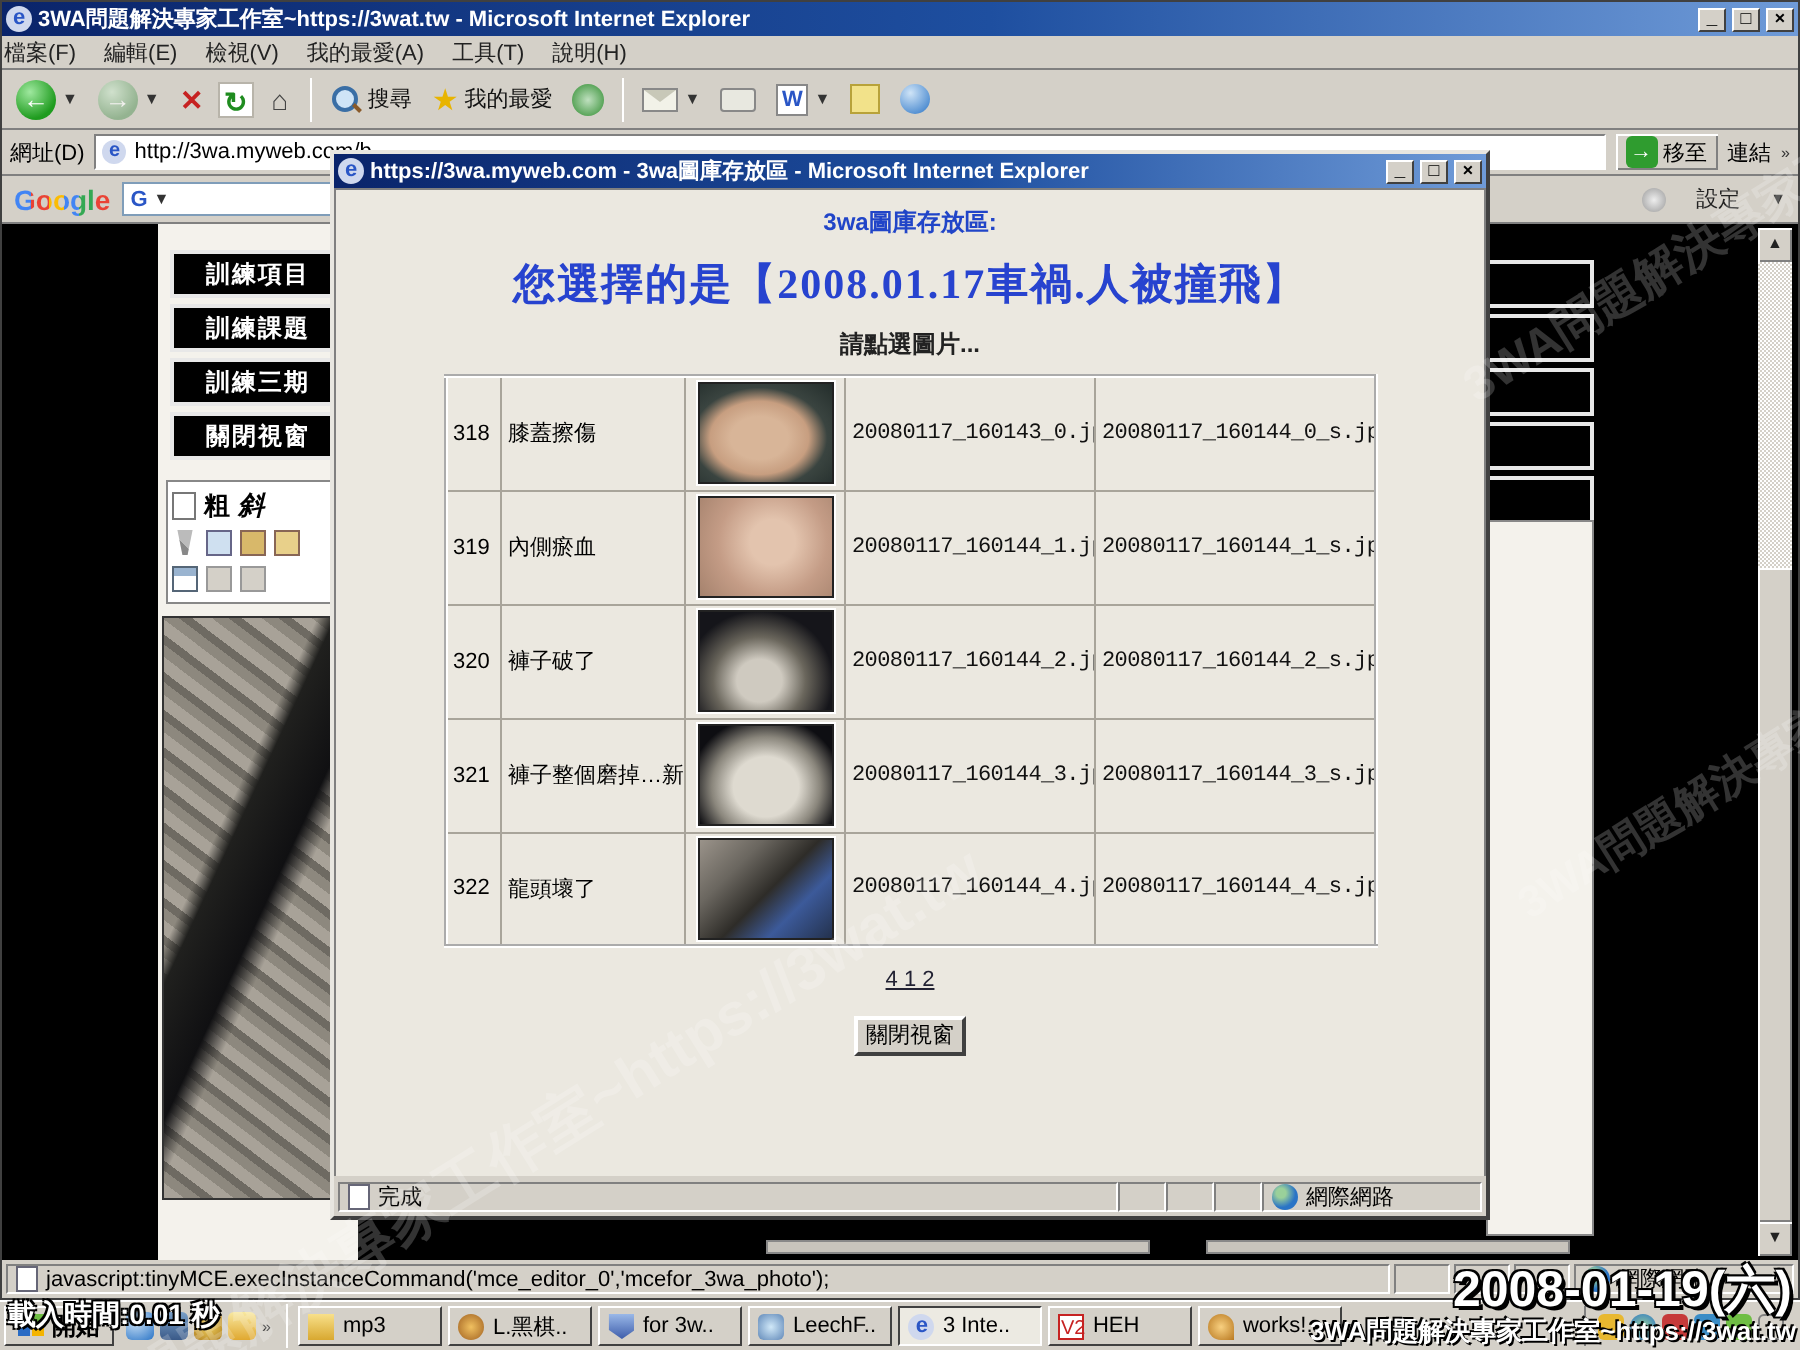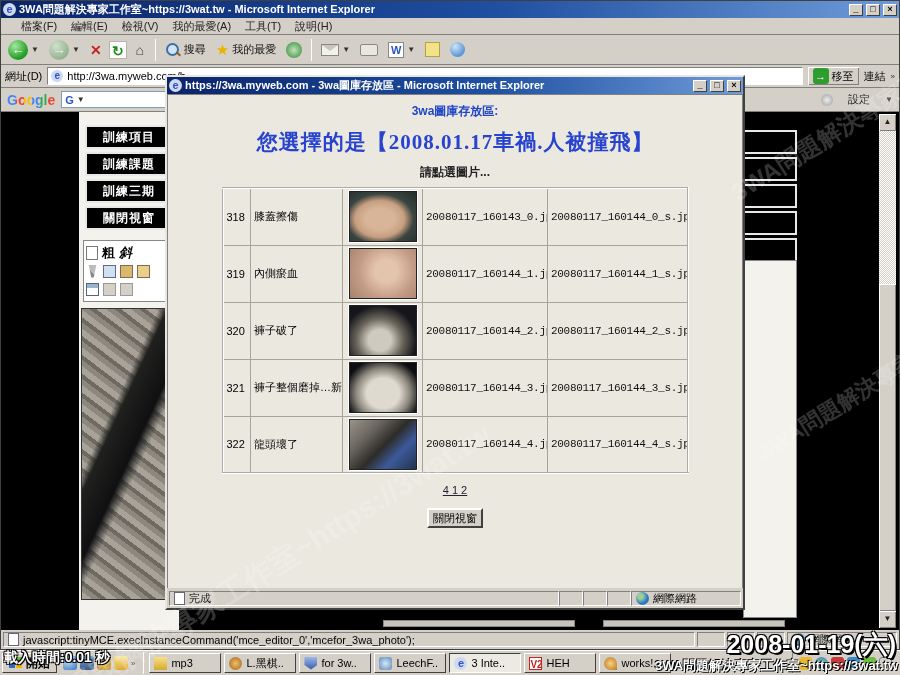--- a/index.html
+++ b/index.html
@@ -15,21 +15,21 @@
               color:#fff; font-weight:bold; display:flex; align-items:center; padding:0 2px; gap:3px; }
   .titlebar .ttext { flex:1; overflow:hidden; white-space:nowrap; font-size:11px; }
   .winbtn { width:14px; height:12px; font-size:9px; line-height:10px; text-align:center; color:#000;
             font-family:"Liberation Mono", monospace; }
   .ie-icon { width:13px; height:13px; border-radius:50%; background:#cfd8ee; color:#2a56c6;
              font-weight:bold; font-size:11px; line-height:13px; text-align:center; }
 
   
   #main-window { position:absolute; left:0; top:0; width:900px; height:650px; background:#d4d0c8;
                  border:1px solid #404040; z-index:1; display:flex; flex-direction:column; }
-  .menubar { height:17px; display:flex; align-items:center; gap:14px; padding:1px 20px; border-bottom:1px solid #808080; }
+  .menubar { height:17px; display:flex; align-items:center; gap:14px; padding:1px 1px; border-bottom:1px solid #808080; }
   .menu-item { color:#222; }
   .toolbar { height:30px; display:flex; align-items:center; gap:4px; padding:0 4px; border-bottom:1px solid #808080; }
   .tbtn { display:flex; align-items:center; gap:3px; padding:2px 3px; }
   .cicon { width:20px; height:20px; border-radius:50%; display:inline-block; text-align:center;
            line-height:20px; color:#fff; font-weight:bold; font-size:13px; }
   .c-back { background:radial-gradient(circle at 35% 30%, #9fe89f, #1f9c1f 70%); }
   .c-fwd  { background:radial-gradient(circle at 35% 30%, #cfe8cf, #7aa87a 70%); opacity:.7; }
   .sq { width:18px; height:18px; display:inline-block; text-align:center; line-height:18px; font-weight:bold; }
   .stop { color:#c62222; font-size:14px; }
   .refresh { color:#1f8c1f; font-size:14px; border:1px solid #b8b4aa; background:#fff; }
@@ -451,21 +451,21 @@
     </span>
   <span class="task-btn raised">
       <span class="ticon" style="background:radial-gradient(circle,#d0e8f8,#6088b8);border-radius:3px;"></span>
       <span>LeechF..</span>
     </span>
   <span class="task-btn raised active">
       <span class="ticon ie-icon">e</span>
       <span>3 Inte..</span>
     </span>
   <span class="task-btn raised">
-      <span class="ticon" style="background:#fff;color:#c62222;font-weight:bold;font-size:10px;text-align:center;line-height:13px;border:1px solid #c62222;">V2</span>
+      <span class="ticon" style="background:#fff;color:#c62222;font-weight:normal;font-size:10px;text-align:center;line-height:13px;border:1px solid #c62222;">V2</span>
       <span>HEH</span>
     </span>
   <span class="task-btn raised">
       <span class="ticon" style="background:radial-gradient(circle,#f8d080,#b87820);border-radius:50% 50% 0 50%;"></span>
       <span>works!..</span>
     </span>
   <span class="tray">
     <span class="qicon" style="background:#e8b830;"></span>
     <span class="qicon" style="background:radial-gradient(circle,#9ad09a,#2a74c6);border-radius:50%;"></span>
     <span class="qicon" style="background:#c63a3a;"></span>

